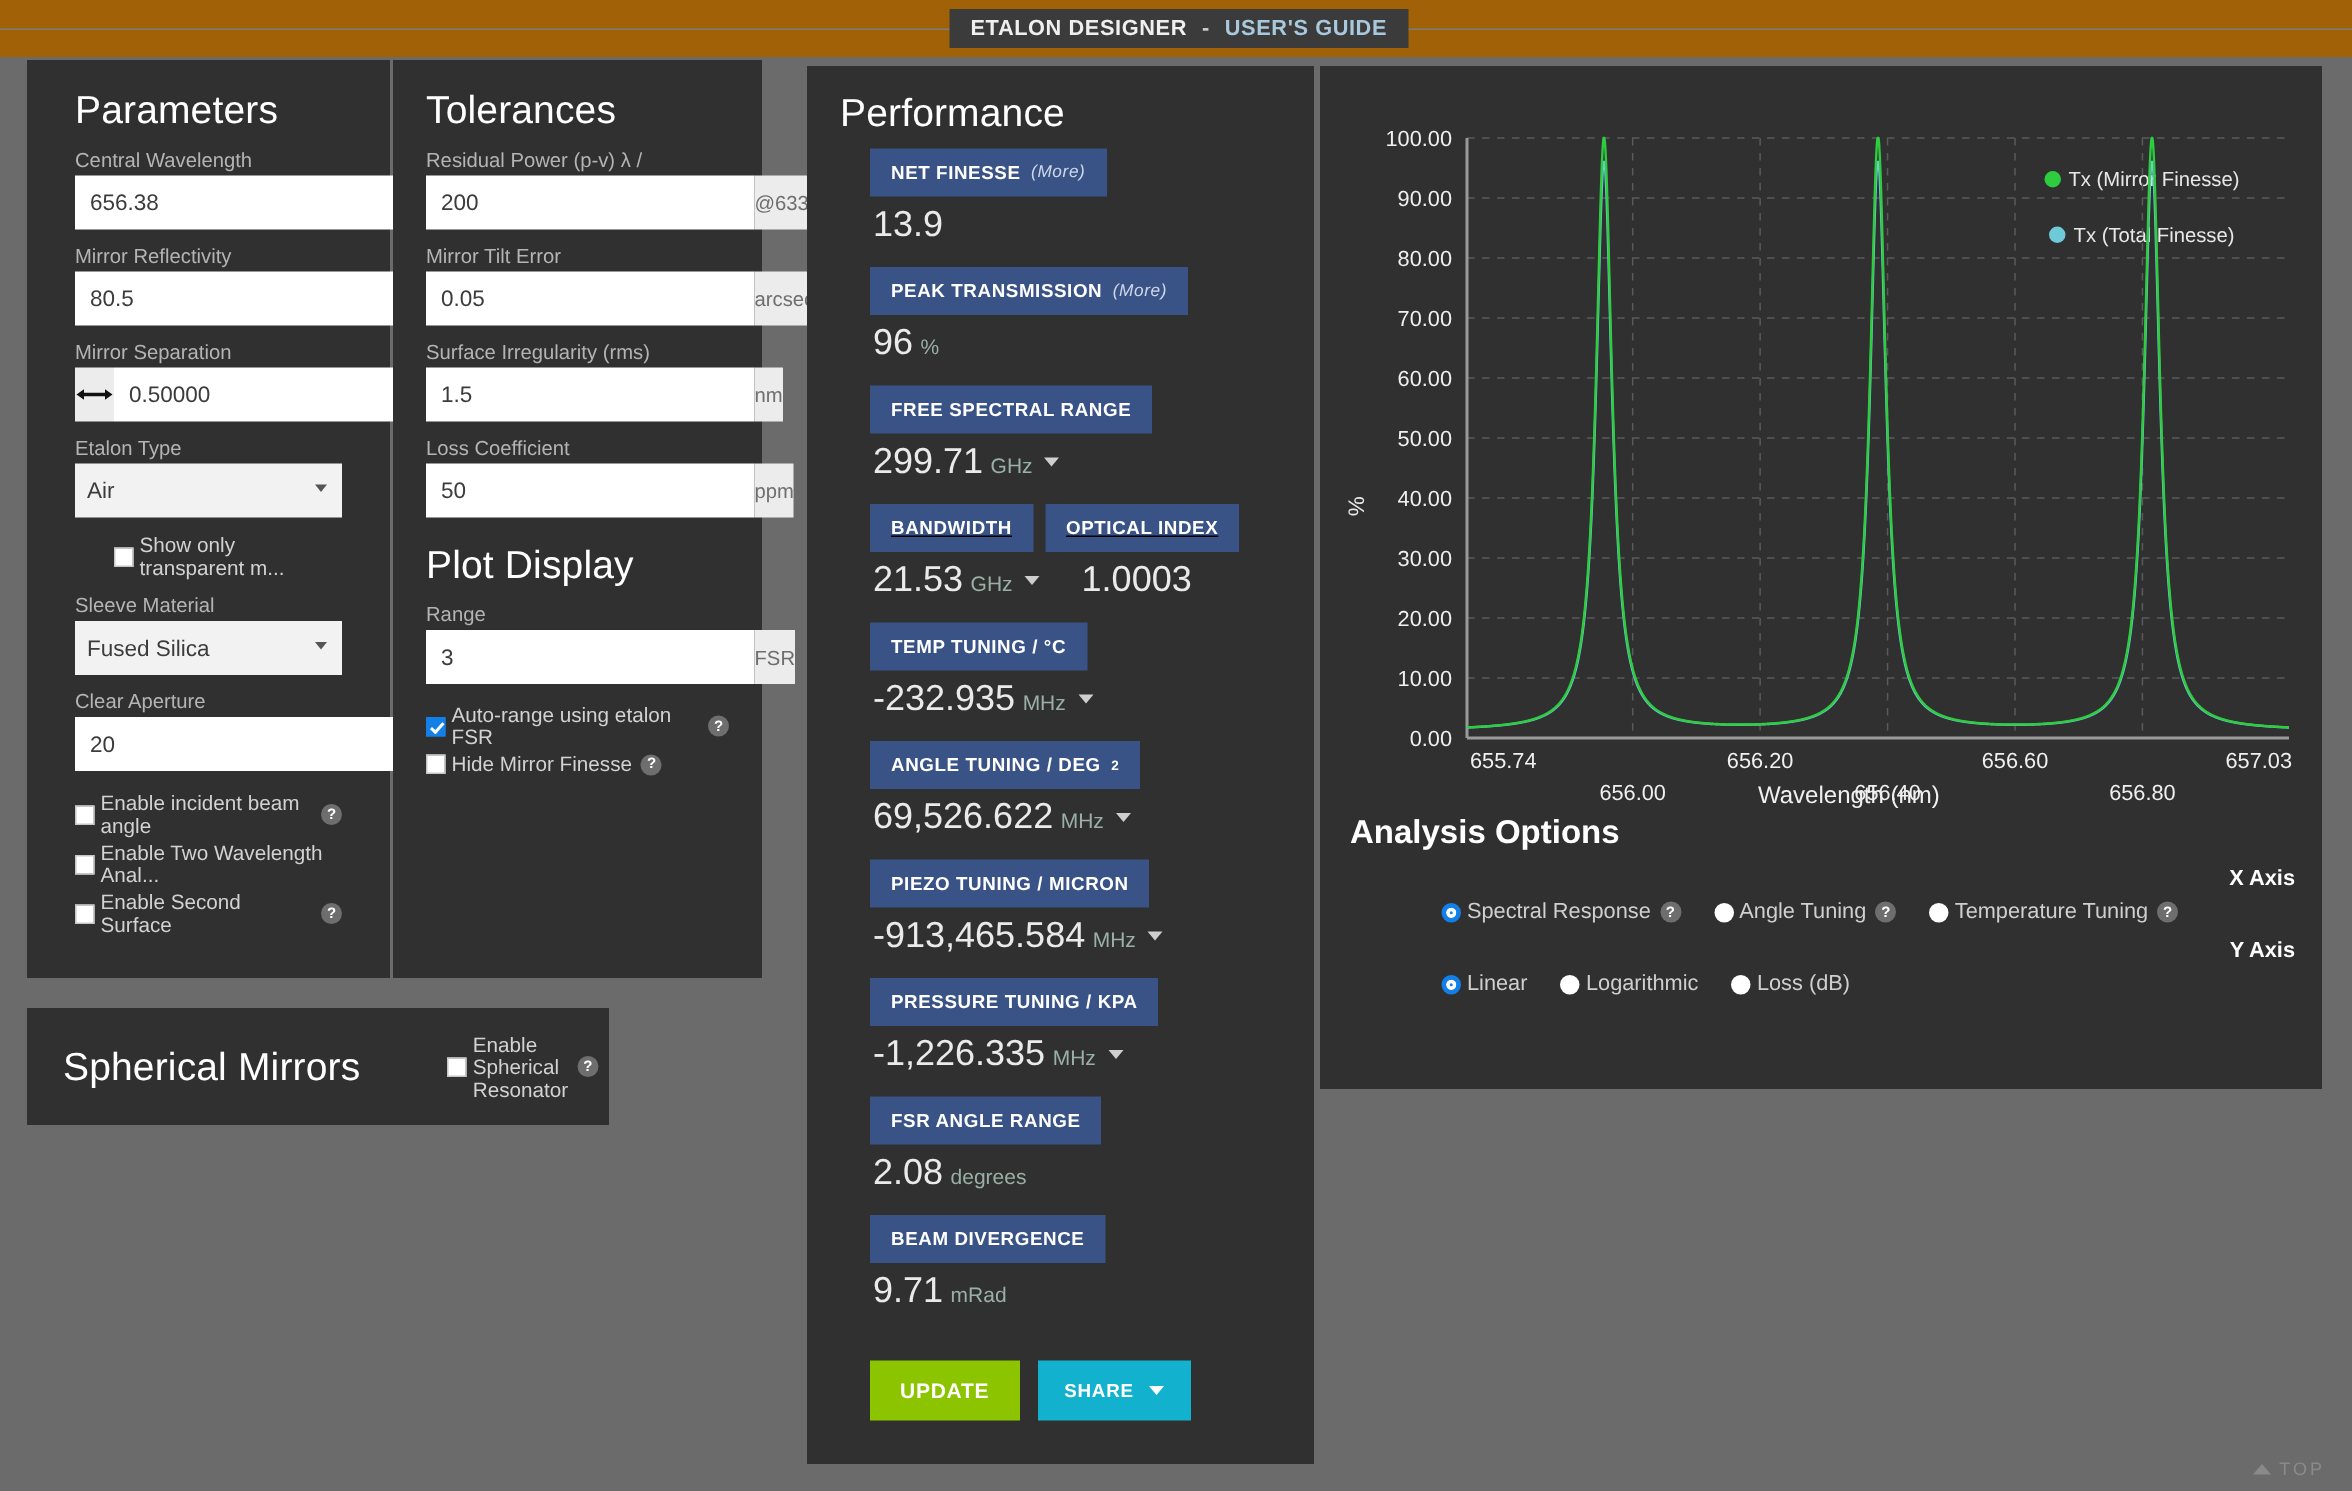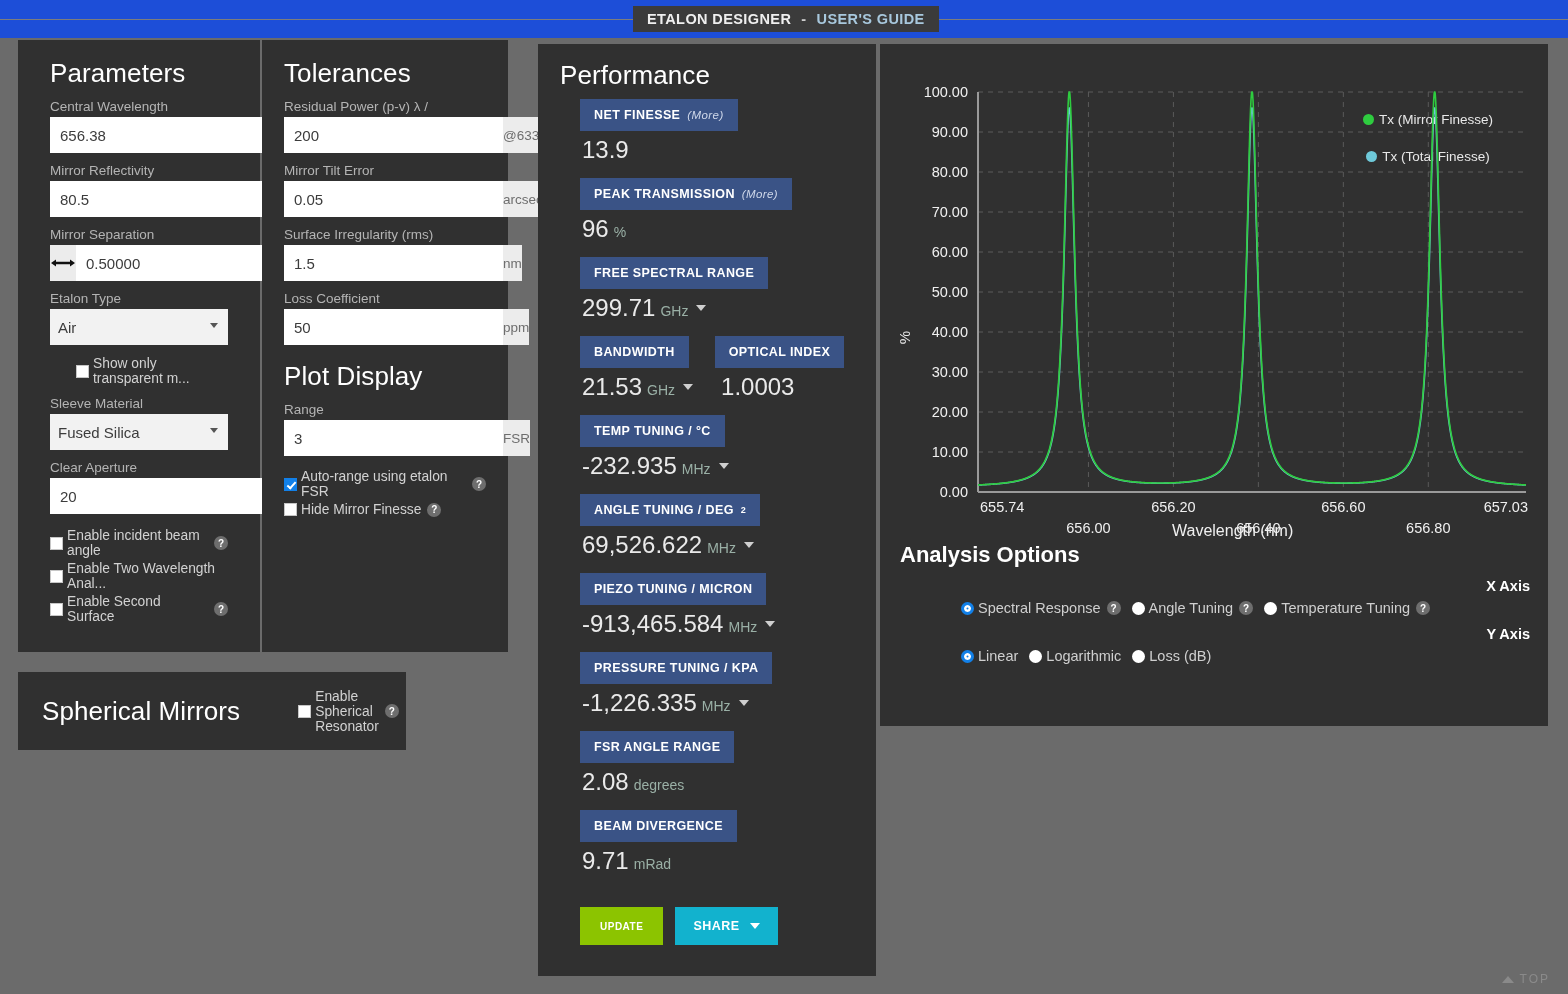--- a/index.html
+++ b/index.html
@@ -11,21 +11,21 @@
   #app {
     position: relative;
     width: 1568px; height: 994px;
     background: #6b6b6b;
     overflow: hidden;
   }
 
   
   .topbar {
     position: absolute; top: 0; left: 0; width: 1568px; height: 38px;
-    background: #1d4ed8;
+    background: #a16207;
   }
   .topbar-line {
     position: absolute; top: 19px; left: 0; width: 1568px; height: 1px;
     background: #7d7d7d;
   }
   .title-pill {
     position: absolute; top: 6px; left: 633px;
     height: 26px; padding: 0 14px;
     background: #3b3b3b;
     display: flex; align-items: center; gap: 6px;
@@ -111,21 +111,21 @@
     color: #eaeaea; font-size: 24px; margin: 5px 0 14px 2px;
     display: flex; align-items: baseline; gap: 5px;
   }
   .perf-unit { color: #9ab0a6; font-size: 14px; }
   .caret-dn {
     width: 0; height: 0; border-left: 5px solid transparent;
     border-right: 5px solid transparent; border-top: 6px solid #cfcfcf;
     display: inline-block; margin-left: 3px; align-self: center;
   }
   .btn-update {
-    background: #8cc400; color: #fff; font-size: 10px; font-weight: 700;
+    background: #8cc400; color: #fff; font-size: 14px; font-weight: 700;
     letter-spacing: .5px; padding: 12px 20px; border: 0; cursor: pointer;
     font-family: "Liberation Sans", sans-serif;
   }
   .btn-share {
     background: #12b2ce; color: #fff; font-size: 12.5px; font-weight: 700;
     letter-spacing: .5px; padding: 12px 18px; border: 0; cursor: pointer;
     display: inline-flex; align-items: center; gap: 7px;
     font-family: "Liberation Sans", sans-serif;
   }
 
@@ -142,21 +142,21 @@
     transform: rotate(-90deg); transform-origin: center;
   }
   .xlab {
     position: absolute; color: #f0f0f0; font-size: 16px;
     left: 1172px; top: 522px;
   }
 
   
   .ao-title { color: #fff; font-size: 22px; margin: 0 0 8px 0; }
   .ao-sub { color: #fff; font-size: 14.5px; font-weight: 700; margin: 10px 0 6px 22px; text-align: right; }
-  .ao-row { display: flex; align-items: center; gap: 11px; margin-left: 42px; padding-left: 19px; }
+  .ao-row { display: flex; align-items: center; gap: 22px; margin-left: 42px; padding-left: 19px; }
   .rb-item { display: flex; align-items: center; gap: 4px; color: #cfcfcf; font-size: 14.5px; }
   .rb {
     width: 13px; height: 13px; border-radius: 50%;
     background: #fff; flex: none; display: inline-block;
   }
   .rb.on { background: #1280e8; border: 3px solid #1280e8; box-shadow: inset 0 0 0 2.5px #fff; }
 
   .top-link {
     position: absolute; right: 18px; bottom: 8px;
     display: flex; align-items: center; gap: 6px;
@@ -334,21 +334,21 @@
 
       <button class="perf-btn">
         <span>FREE SPECTRAL RANGE</span>
       </button>
       <div class="perf-val">
         <span>299.71</span>
         <span class="perf-unit">GHz</span>
         <span class="caret-dn"></span>
       </div>
 
-      <div style="display:flex; gap:26px;">
+      <div style="display:flex; gap:8px;text-decoration:underline;">
         <button class="perf-btn">
           <span>BANDWIDTH</span>
         </button>
         <button class="perf-btn">
           <span>OPTICAL INDEX</span>
         </button>
       </div>
       <div style="display:flex; gap:26px;">
         <div class="perf-val">
           <span>21.53</span>

